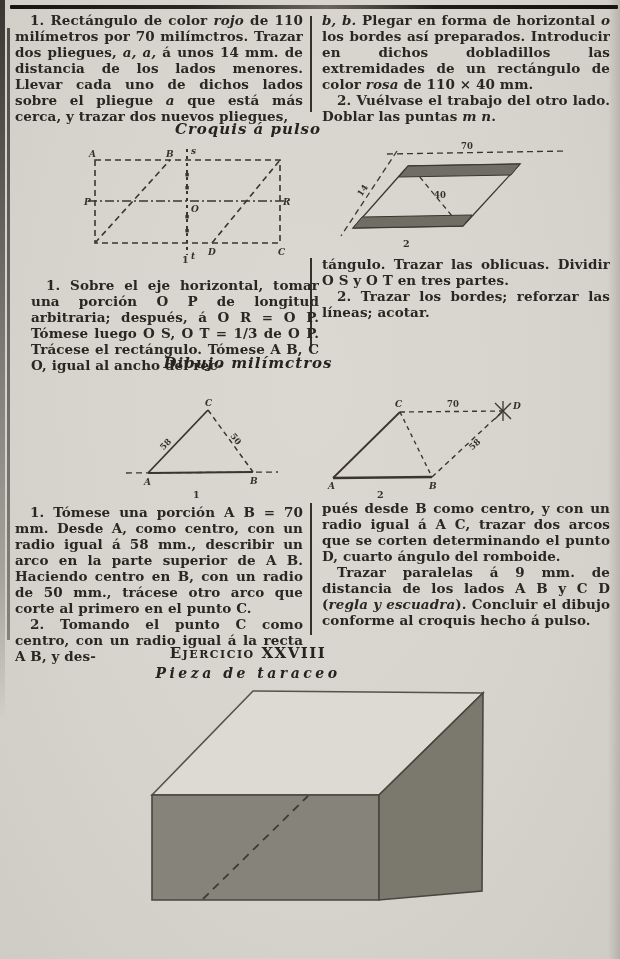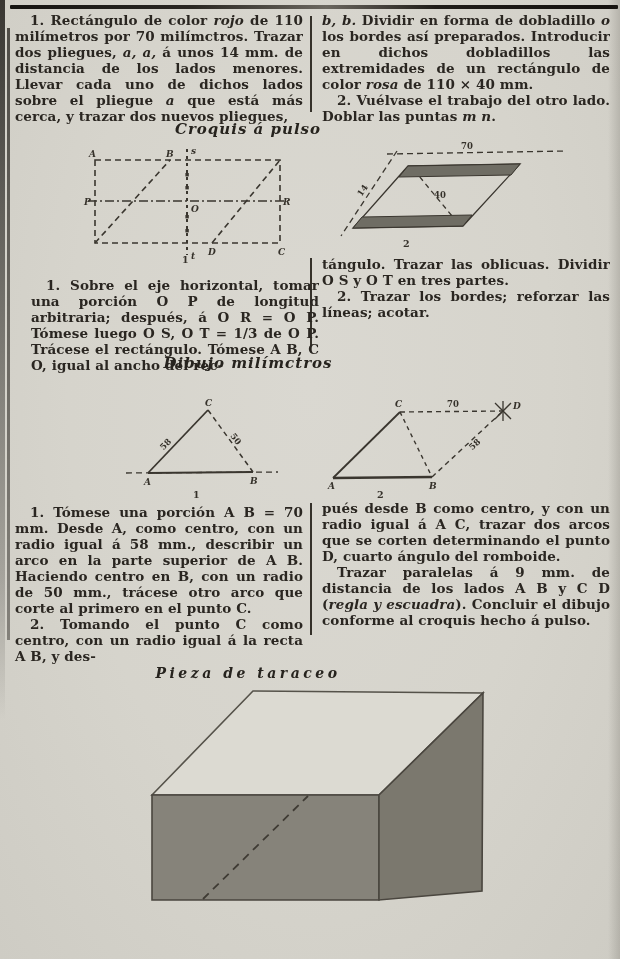--- a/index.html
+++ b/index.html
@@ -75,21 +75,21 @@
   <div class="right-shade"></div>
 
   <div class="divider d1"></div>
   <div class="divider d2"></div>
   <div class="divider d3"></div>
 
   <div class="col s1l">
     <p class="indent"><span>1.  Rectángulo de color </span><i>rojo</i><span> de 110 milímetros por 70 milímctros.  Trazar dos pliegues, </span><i>a, a,</i><span> á unos 14 mm. de distancia de los lados menores.  Llevar cada uno de dichos lados sobre el pliegue </span><i>a</i><span> que está más cerca, y trazar dos nuevos pliegues,</span></p>
   </div>
   <div class="col s1r">
-    <p><i>b, b.</i><span>  Dividir en forma de dobladillo </span><i>o</i><span> los bordes así preparados.  Introducir en dichos dobladillos las extremidades de un rectángulo de color </span><i>rosa</i><span> de 110 × 40 mm.</span></p>
+    <p><i>b, b.</i><span>  Plegar en forma de horizontal </span><i>o</i><span> los bordes así preparados.  Introducir en dichos dobladillos las extremidades de un rectángulo de color </span><i>rosa</i><span> de 110 × 40 mm.</span></p>
     <p class="indent"><span>2.  Vuélvase el trabajo del otro lado. Doblar las puntas </span><i>m n</i><span>.</span></p>
   </div>
 
   <div class="heading h-croquis">Croquis á pulso</div>
 
   <svg class="figure f1" width="250" height="118" viewBox="0 0 250 118">
     <g stroke="#3a362f" stroke-width="1.6" fill="none">
       <rect x="35" y="15" width="185" height="83" stroke-dasharray="6 4"></rect>
       <line x1="28" y1="56" x2="228" y2="56" stroke-dasharray="9 3 2 3"></line>
       <line x1="127" y1="4" x2="127" y2="110" stroke-dasharray="3 4" stroke-width="2"></line>
@@ -178,20 +178,21 @@
 
   <div class="col s3l">
     <p class="indent">1.  Tómese una porción A B = 70 mm. Desde A, como centro, con un radio igual á 58 mm., describir un arco en la parte superior de A B. Haciendo centro en B, con un radio de 50 mm., trácese otro arco que corte al primero en el punto C.</p>
     <p class="indent">2.  Tomando el punto C como centro, con un radio igual á la recta A B, y des-</p>
   </div>
   <div class="col s3r">
     <p>pués desde B como centro, y con un radio igual á A C, trazar dos arcos que se corten determinando el punto D, cuarto ángulo del romboide.</p>
     <p class="indent"><span>Trazar paralelas á 9 mm. de distancia de los lados A B y C D (</span><i>regla y escuadra</i><span>).  Concluir el dibujo conforme al croquis hecho á pulso.</span></p>
   </div>
 
+  <div class="heading h-ejercicio">Ejercicio XXVIII</div>
   <div class="heading h-pieza">Pieza de taraceo</div>
 
   <svg class="figure fbox" width="380" height="225" viewBox="0 0 380 225">
     <polygon points="22,107 123,3 353,5 249,107" fill="#dcdad2" stroke="#55524a" stroke-width="1.6"></polygon>
     <polygon points="22,107 249,107 249,212 22,212" fill="#86837a" stroke="#4a463f" stroke-width="1.6"></polygon>
     <polygon points="249,107 353,5 352,203 249,212" fill="#7b786e" stroke="#4a463f" stroke-width="1.6"></polygon>
     <line x1="73" y1="211" x2="178" y2="108" stroke="#3f3b34" stroke-width="1.8" stroke-dasharray="8 6"></line>
   </svg>
 
 

